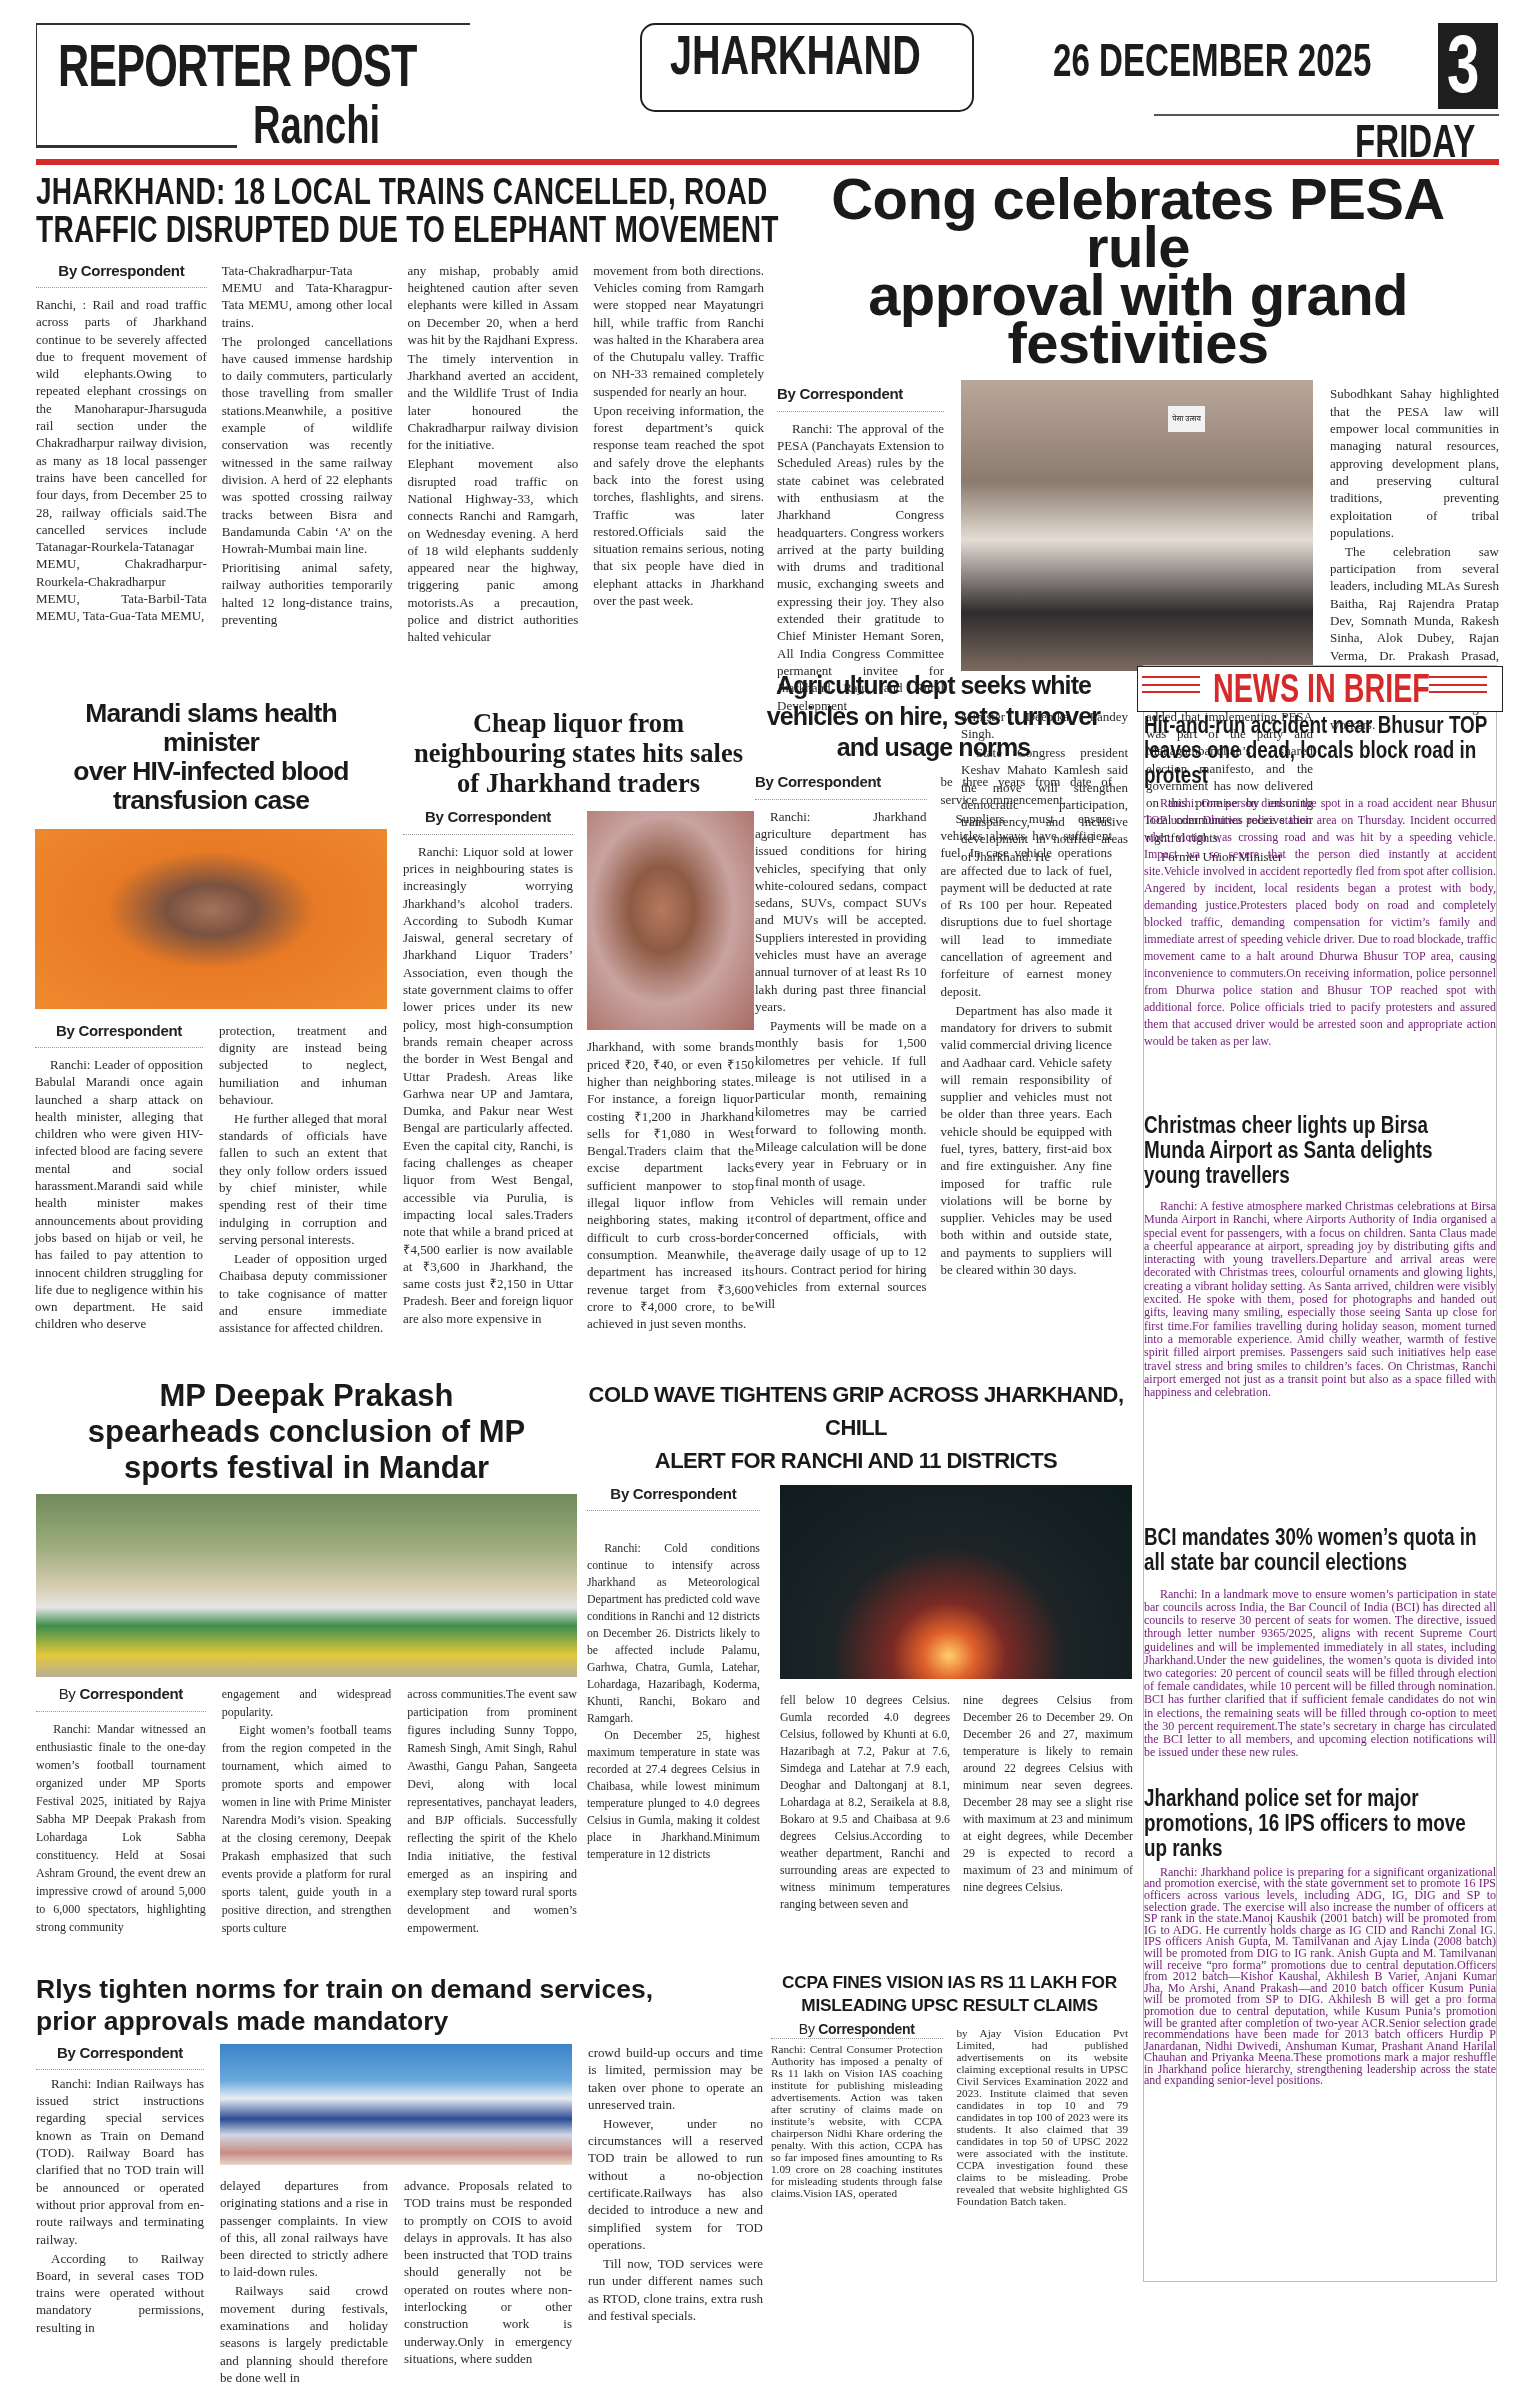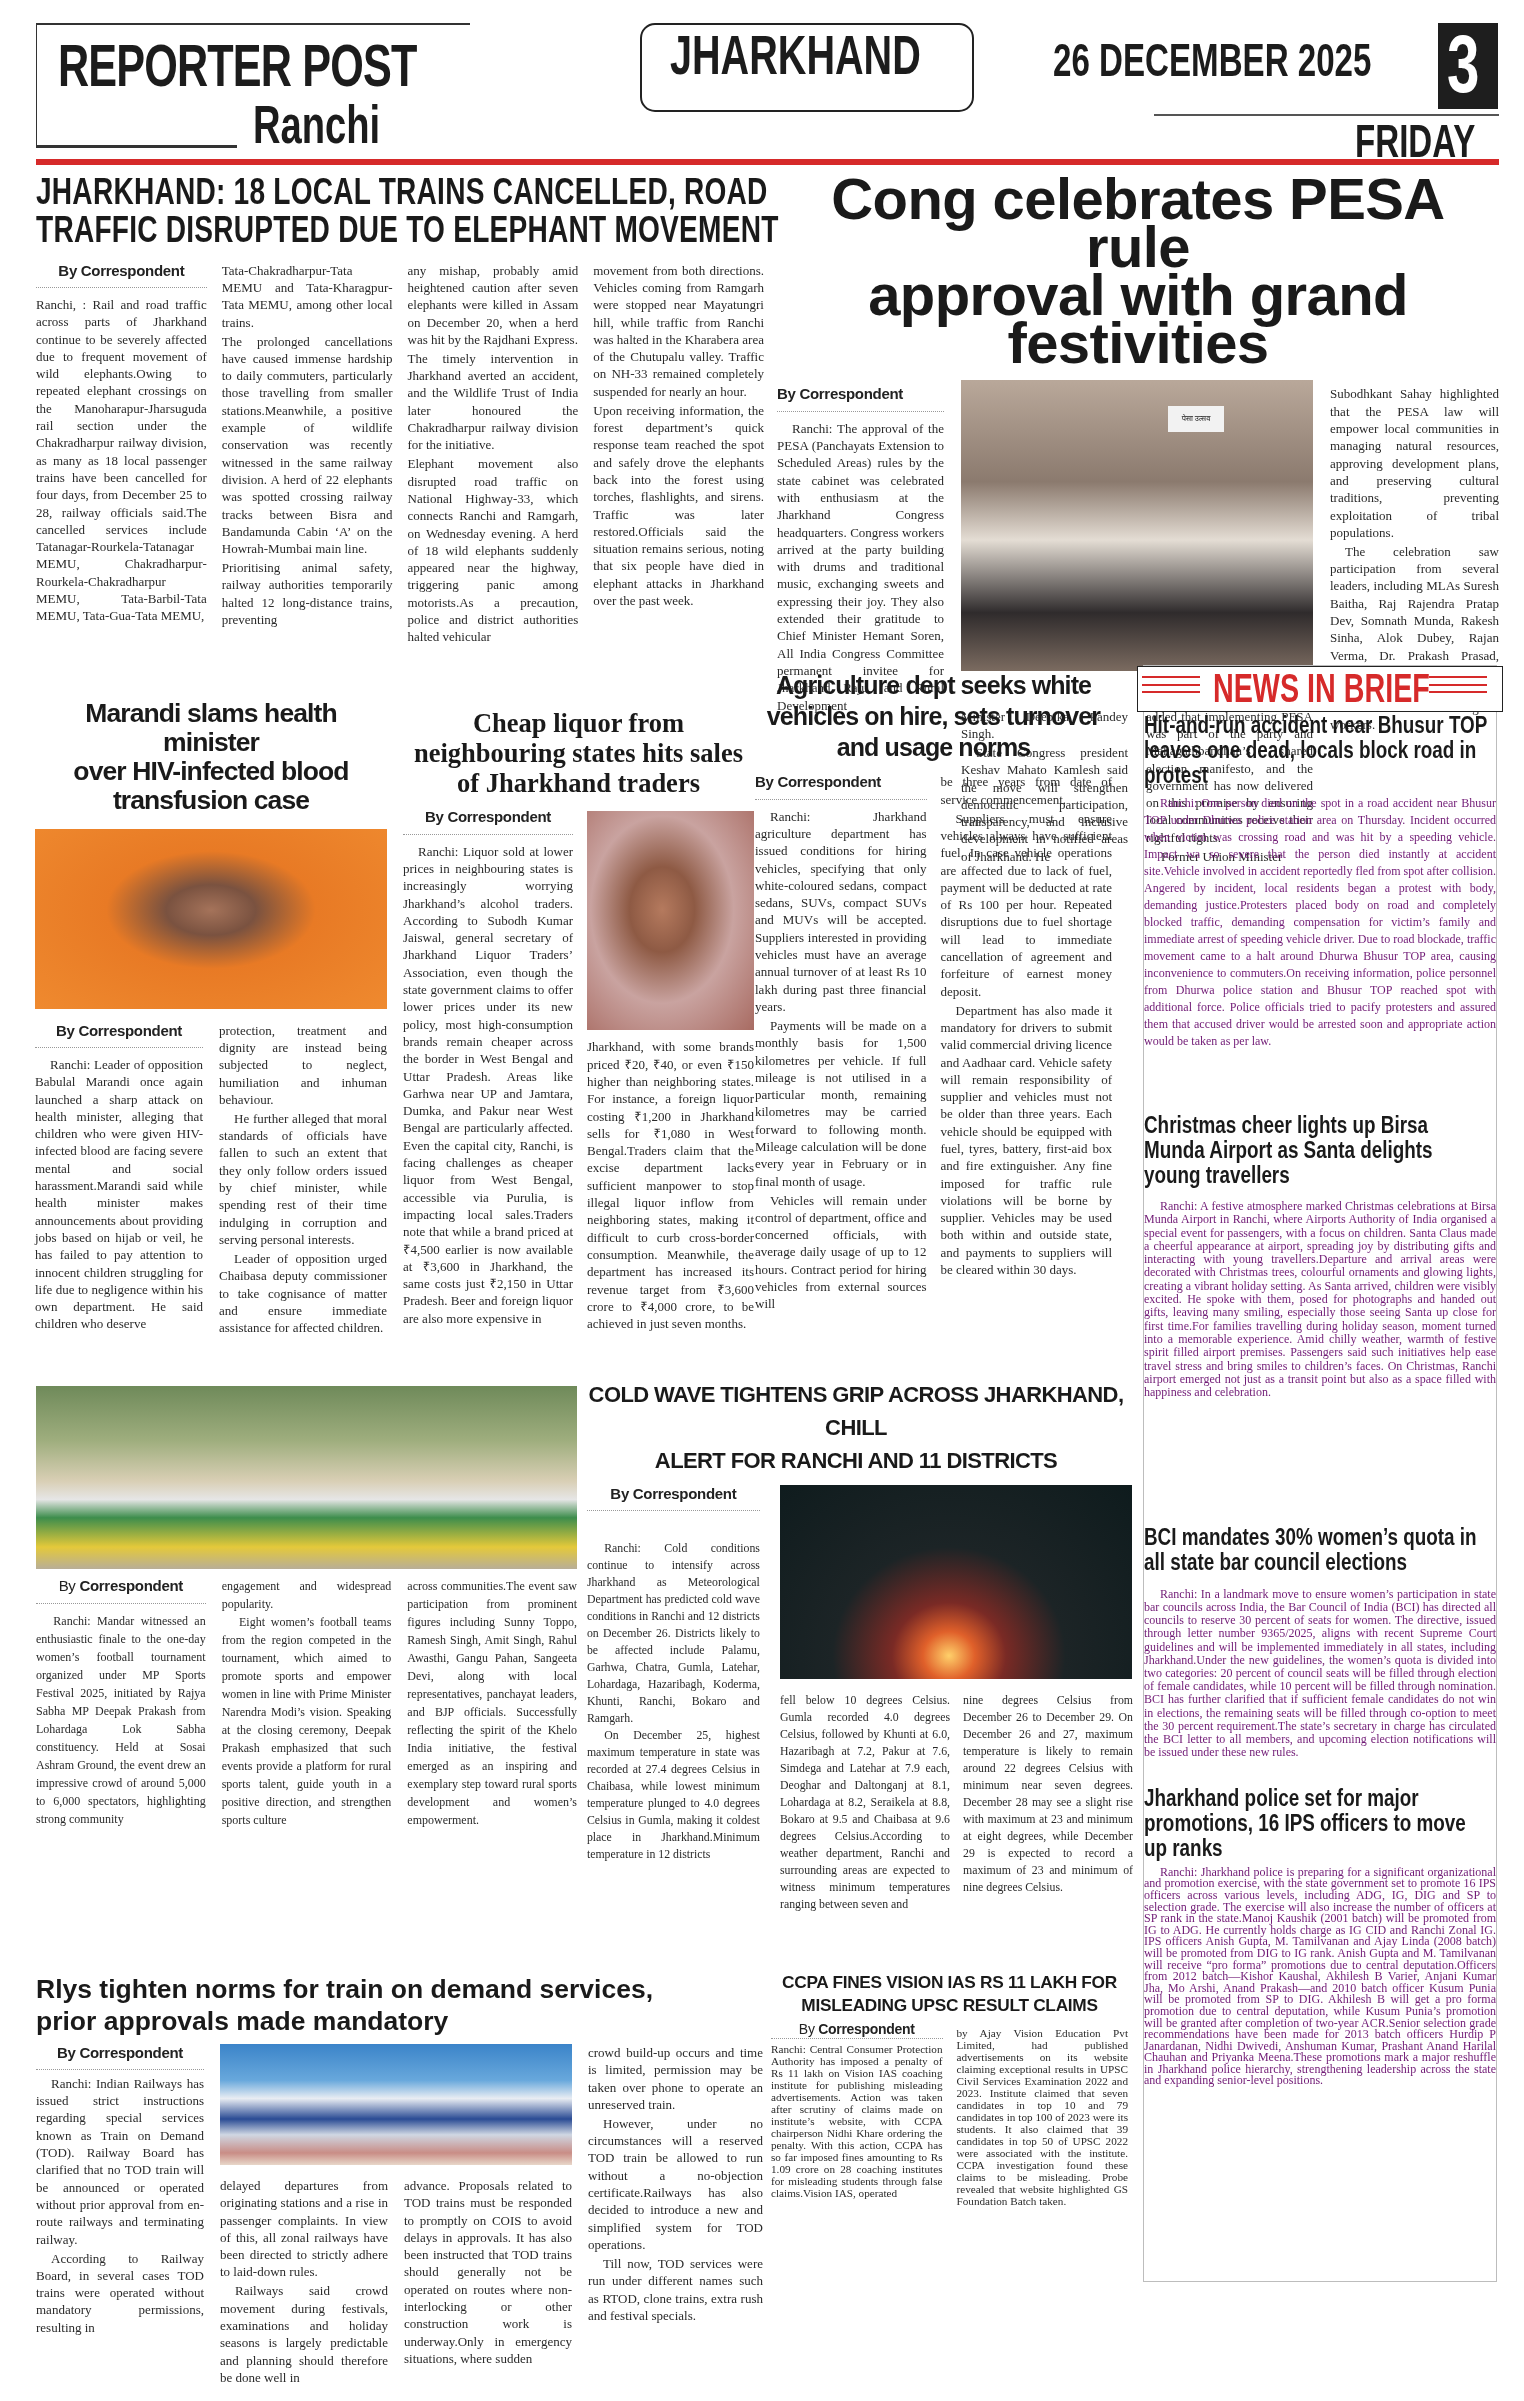--- a/index.html
+++ b/index.html
@@ -97,21 +97,21 @@
   <div class="sans" style="font-weight:bold; font-size:58px; line-height:48px; text-align:center; color:#1a1a1a; letter-spacing:-0.6px;">
     <div>Cong celebrates PESA rule</div>
     <div>approval with grand festivities</div>
   </div>
   <div class="body-text" style="position:relative; margin-top:12.7px; height:368px;">
     <div style="position:absolute; left:0; top:5.8px; width:167px;">
       <div class="byline" style="text-align:left;">By Correspondent</div>
       <p>Ranchi: The approval of the PESA (Panchayats Extension to Scheduled Areas) rules by the state cabinet was celebrated with enthusiasm at the Jharkhand Congress headquarters. Congress workers arrived at the party building with drums and traditional music, exchanging sweets and expressing their joy. They also extended their gratitude to Chief Minister Hemant Soren, All India Congress Committee permanent invitee for Jharkhand Raju, and Rural Development</p>
     </div>
     <div class="photo ph-pesa" style="position:absolute; left:184px; top:0; width:352px; height:291px;">
-      <div style="position:absolute; left:207px; top:26px; width:56px; height:26px; background:#f2f2f2; font-size:7.5px; text-align:center; line-height:26px; color:#222;">पेसा उत्सव</div>
+      <div style="position:absolute; left:207px; top:26px; width:37px; height:26px; background:#f2f2f2; font-size:7.5px; text-align:center; line-height:26px; color:#222;">पेसा उत्सव</div>
     </div>
     <div style="position:absolute; left:184px; top:328px; width:167px;">
       <p class="noindent">Minister Deepika Pandey Singh.</p>
       <p>State Congress president Keshav Mahato Kamlesh said the move will strengthen democratic participation, transparency, and inclusive development in notified areas of Jharkhand. He</p>
     </div>
     <div style="position:absolute; left:369px; top:328px; width:167px;">
       <p class="noindent">added that implementing PESA was part of the party and Mahagathbandhan’s shared election manifesto, and the government has now delivered on this promise by ensuring local communities receive their rightful rights.</p>
       <p>Former Union Minister</p>
     </div>
     <div style="position:absolute; left:553px; top:5.8px; width:169px;">
@@ -174,20 +174,25 @@
     </div>
     <div>
       <p class="noindent">be three years from date of service commencement.</p>
       <p>Suppliers must ensure vehicles always have sufficient fuel. In case vehicle operations are affected due to lack of fuel, payment will be deducted at rate of Rs 100 per hour. Repeated disruptions due to fuel shortage will lead to immediate cancellation of agreement and forfeiture of earnest money deposit.</p>
       <p>Department has also made it mandatory for drivers to submit valid commercial driving licence and Aadhaar card. Vehicle safety will remain responsibility of supplier and vehicles must not be older than three years. Each vehicle should be equipped with fuel, tyres, battery, first-aid box and fire extinguisher. Any fine imposed for traffic rule violations will be borne by supplier. Vehicles may be used both within and outside state, and payments to suppliers will be cleared within 30 days.</p>
     </div>
   </div>
 </div>
 
 <div class="abs" style="left:36px; top:1378px; width:541px;">
+  <div class="sans" style="font-weight:bold; font-size:31px; line-height:36px; text-align:center; color:#1a1a1a;">
+    <div>MP Deepak Prakash</div>
+    <div>spearheads conclusion of MP</div>
+    <div>sports festival in Mandar</div>
+  </div>
   <div class="photo ph-sports" style="margin-top:8px; width:541px; height:183px;"></div>
   <div class="cols" style="margin-top:8px; gap:16px; font-family:'Liberation Serif', serif; font-size:12px; line-height:18px; text-align:justify; color:#2a2a2a;">
     <div>
       <div class="byline" style="font-weight:normal; font-size:15px;">
         <span>By</span>
         <span style="font-weight:bold;">Correspondent</span>
       </div>
       <p style="text-indent:17.3px;">Ranchi: Mandar witnessed an enthusiastic finale to the one-day women’s football tournament organized under MP Sports Festival 2025, initiated by Rajya Sabha MP Deepak Prakash from Lohardaga Lok Sabha constituency. Held at Sosai Ashram Ground, the event drew an impressive crowd of around 5,000 to 6,000 spectators, highlighting strong community</p>
     </div>
     <div>

